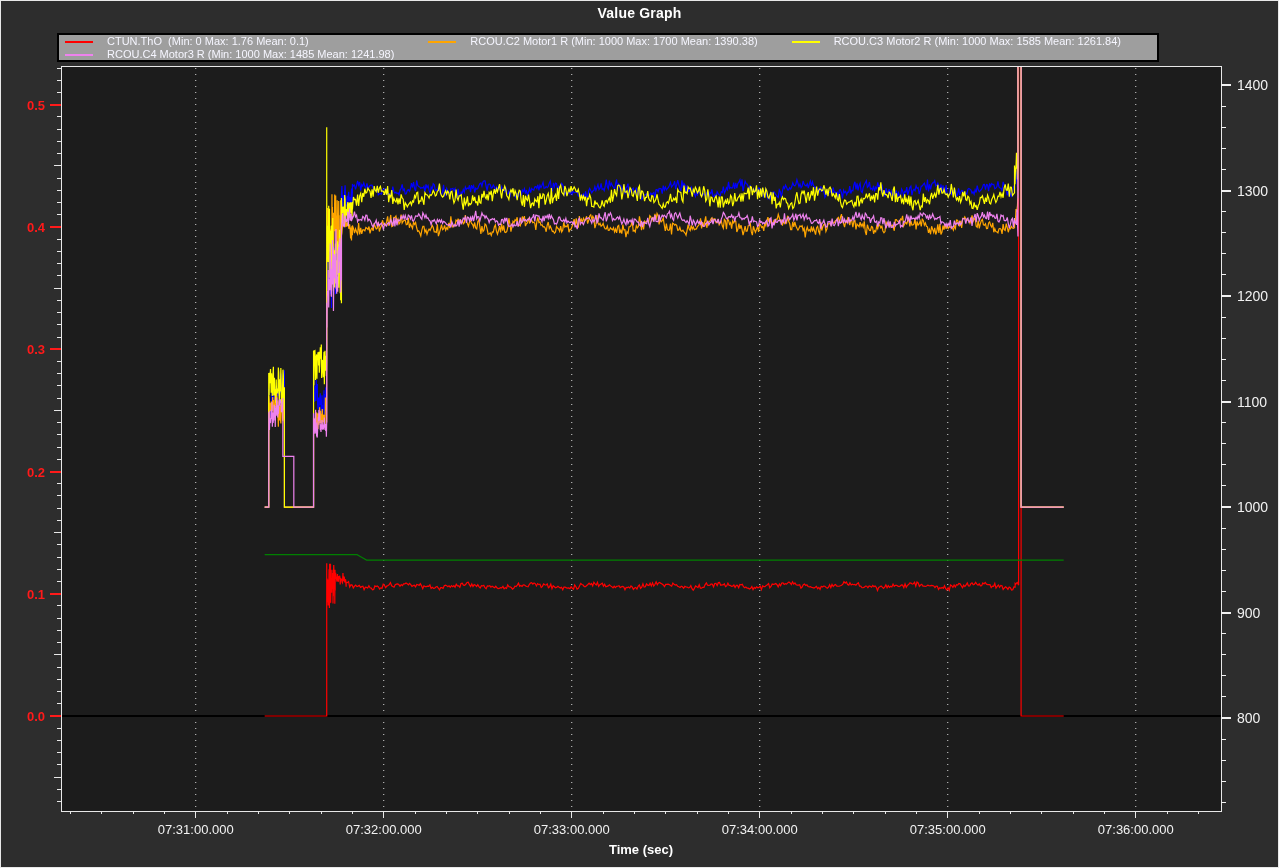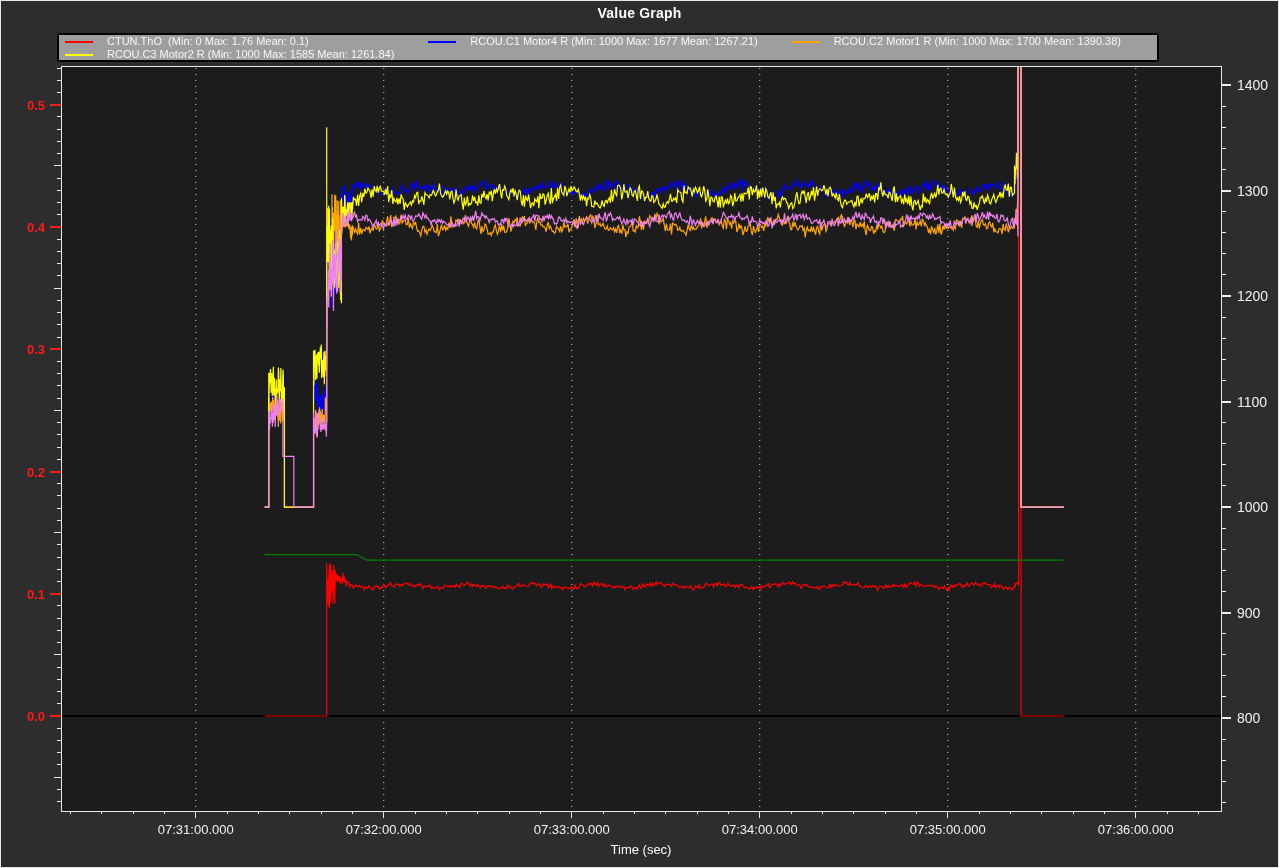--- a/index.html
+++ b/index.html
@@ -16,47 +16,47 @@
     position:absolute;top:32px;left:56px;width:1102px;height:29px;
     background:#9e9e9e;border:2px solid #000;box-sizing:border-box;
     display:grid;grid-template-columns:1fr 1fr 1fr;grid-auto-flow:row;
     align-items:center;padding:0 4px;z-index:5;
   }
   .legend-item{display:flex;align-items:center;height:13px;cursor:pointer;}
   .legend-swatch{width:28px;height:2px;margin:0 14px 0 2px;flex:0 0 auto;}
   .legend-label{font-size:11px;color:#f6f6ff;white-space:pre;line-height:13px;}
   .xaxis-title{
     position:absolute;top:841px;left:60px;width:1160px;text-align:center;
-    color:#ffffff;font-size:13px;font-weight:normal;
+    color:#ffffff;font-size:13px;font-weight:bold;
   }
   svg{position:absolute;top:0;left:0;}
 </style>
 </head>
 <body>
 
 <div class="window">
 
   <div class="title">Value Graph</div>
 
   <div class="legend" style="background: rgb(158, 158, 158);">
     <div class="legend-item">
       <span class="legend-swatch" style="background: rgb(255, 0, 0);"></span>
       <span class="legend-label">CTUN.ThO  (Min: 0 Max: 1.76 Mean: 0.1)</span>
     </div>
     <div class="legend-item">
-      <span class="legend-swatch" style="background: rgb(0, 0, 255);"></span>
-      <span class="legend-label">RCOU.C1 Motor4 R (Min: 1000 Max: 1677 Mean: 1267.21)</span>
-    </div>
-    <div class="legend-item">
       <span class="legend-swatch" style="background: rgb(255, 165, 0);"></span>
       <span class="legend-label">RCOU.C2 Motor1 R (Min: 1000 Max: 1700 Mean: 1390.38)</span>
     </div>
     <div class="legend-item">
       <span class="legend-swatch" style="background: rgb(255, 255, 0);"></span>
       <span class="legend-label">RCOU.C3 Motor2 R (Min: 1000 Max: 1585 Mean: 1261.84)</span>
+    </div>
+    <div class="legend-item">
+      <span class="legend-swatch" style="background: rgb(238, 130, 238);"></span>
+      <span class="legend-label">RCOU.C4 Motor3 R (Min: 1000 Max: 1485 Mean: 1241.98)</span>
     </div>
   </div>
 
   <svg id="chart-svg" width="1279" height="868" viewBox="0 0 1279 868">
       <rect x="60" y="65" width="1160" height="745" fill="#1c1c1c"></rect>
       <defs>
         <clipPath id="plotclip">
           <rect x="61" y="65" width="1158" height="744"></rect>
         </clipPath>
       </defs>

